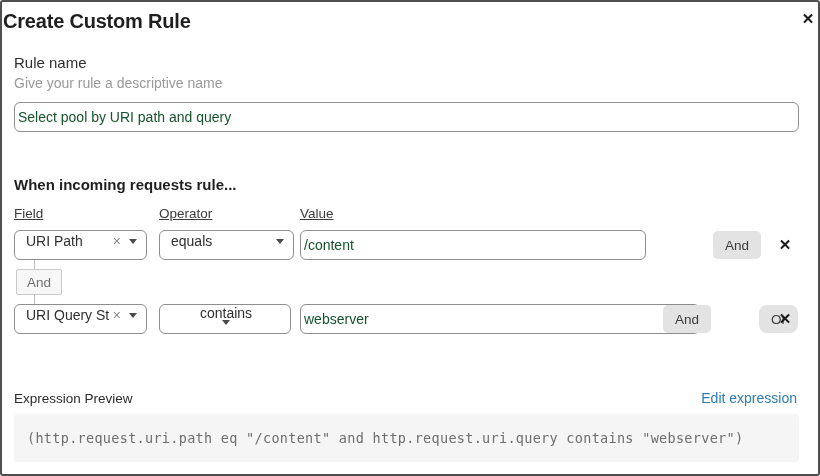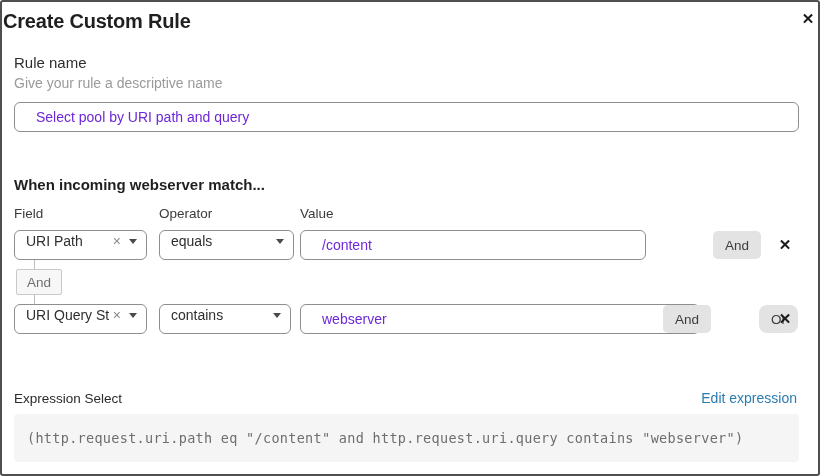--- a/index.html
+++ b/index.html
@@ -14,25 +14,25 @@
   }
   .close-x {
     position:absolute; left:795px; top:6px; width:22px; height:22px;
     font-size:15px; font-weight:700; color:#1a1a1a; cursor:pointer;
     display:flex; align-items:center; justify-content:center;
   }
   .lbl { position:absolute; font-size:15px; color:#2e2e2e; }
   .helper { position:absolute; font-size:14px; color:#9a9a9a;text-align:center; }
   .txtinput {
     position:absolute; height:30px; border:1px solid #8e8e8e; border-radius:6px;
-    padding:0 21px; font-size:14px; color:#6d28d9; background:#fff;
+    padding:0 3px; font-size:14px; color:#14532d; background:#fff;
     font-family:"Liberation Sans", sans-serif; outline:none;
   }
   .section-title { position:absolute; font-size:15px; font-weight:700; color:#1f1f1f; }
-  .col-lbl { position:absolute; top:204px; font-size:13.5px; color:#3b3b3b; }
+  .col-lbl { position:absolute; top:204px; font-size:13.5px; color:#3b3b3b;text-decoration:underline; }
   .sel {
     position:absolute; height:30px; border:1px solid #8e8e8e; border-radius:6px;
     background:#fff; display:flex; align-items:center; padding:0 9px 8px 11px;
     font-size:14px; color:#2e2e2e; cursor:pointer;
   }
   .sel .txt { flex:1; white-space:nowrap; overflow:hidden; }
   .sel .clear { color:#8a8a8a; font-size:14px; margin:0 8px 0 4px; line-height:1; }
   .caret {
     width:0; height:0; flex:none;
     border-left:4.5px solid transparent; border-right:4.5px solid transparent;
@@ -72,21 +72,21 @@
 
 <div class="dialog">
 
   <div class="title">Create Custom Rule</div>
   <div class="close-x">✕</div>
 
   <div class="lbl" style="left:4px; top:52px;margin-left:8px;">Rule name</div>
   <div class="helper" style="left:12px; top:73px;">Give your rule a descriptive name</div>
   <input class="txtinput" style="left: 12px; top: 100px; width: 785px;" value="Select pool by URI path and query">
 
-  <div class="section-title" style="left:12px; top:174px;">When incoming webserver match...</div>
+  <div class="section-title" style="left:12px; top:174px;">When incoming requests rule...</div>
   <div class="col-lbl" style="left:12px;">Field</div>
   <div class="col-lbl" style="left:157px;">Operator</div>
   <div class="col-lbl" style="left:298px;">Value</div>
 
   <div class="sel" style="left:12px; top:228px; width:133px;">
     <span class="txt">URI Path</span>
     <span class="clear">×</span>
     <span class="caret"></span>
   </div>
   <div class="sel" style="left:157px; top:228px; width:135px;">
@@ -99,28 +99,28 @@
 
   <div class="vline" style="top:258px; height:9px;"></div>
   <div class="chip">And</div>
   <div class="vline" style="top:293px; height:9px;"></div>
 
   <div class="sel" style="left:12px; top:302px; width:133px;">
     <span class="txt">URI Query St...</span>
     <span class="clear">×</span>
     <span class="caret"></span>
   </div>
-  <div class="sel" style="left:157px; top:302px; width:132px;">
+  <div class="sel" style="left:157px; top:302px; width:132px;flex-direction:column;">
     <span class="txt">contains</span>
     <span class="caret"></span>
   </div>
   <input class="txtinput" style="left: 298px; top: 302px; width: 400px;" value="webserver">
   <button class="gbtn" style="left:661px; top:303px;">And</button>
   <button class="gbtn" style="left:757px; top:303px;border-radius:8px;">Or</button>
   <div class="removex" style="left:774px; top:308px;">✕</div>
 
-  <div class="preview-lbl">Expression Select</div>
+  <div class="preview-lbl">Expression Preview</div>
   <a class="edit-link" href="#">Edit expression</a>
   <div class="codebox">
     <span class="code">(http.request.uri.path eq "/content" and http.request.uri.query contains "webserver")</span>
   </div>
 
 </div>
 
 </body></html>

